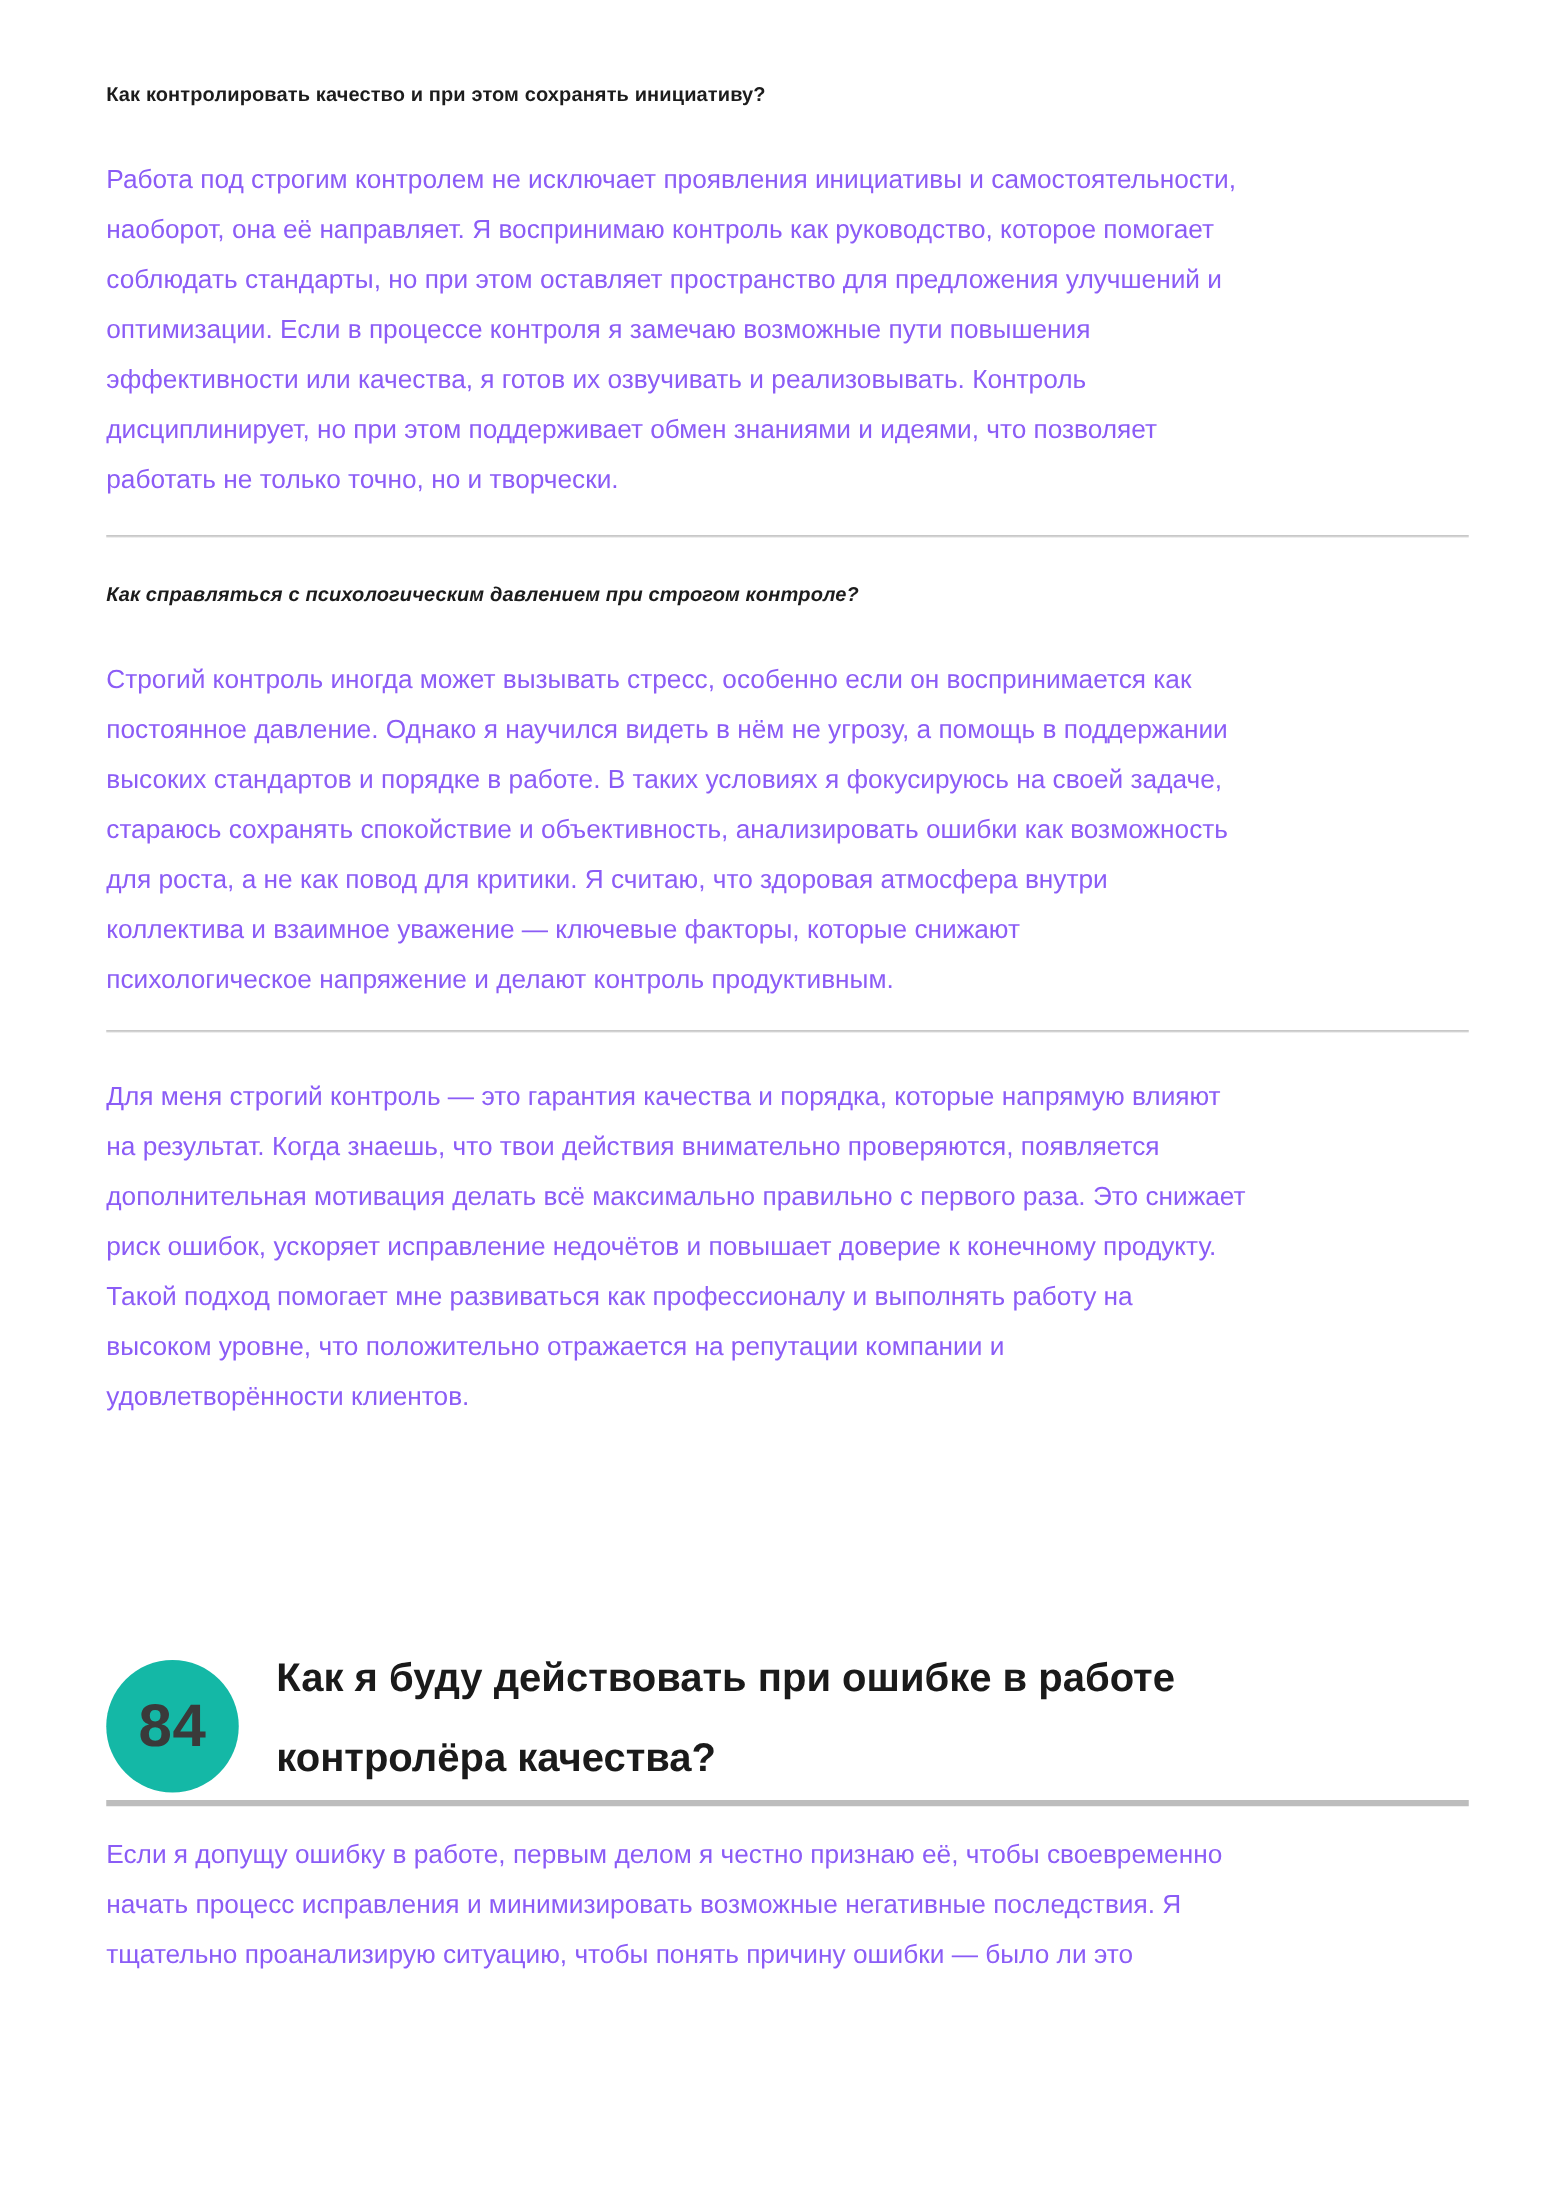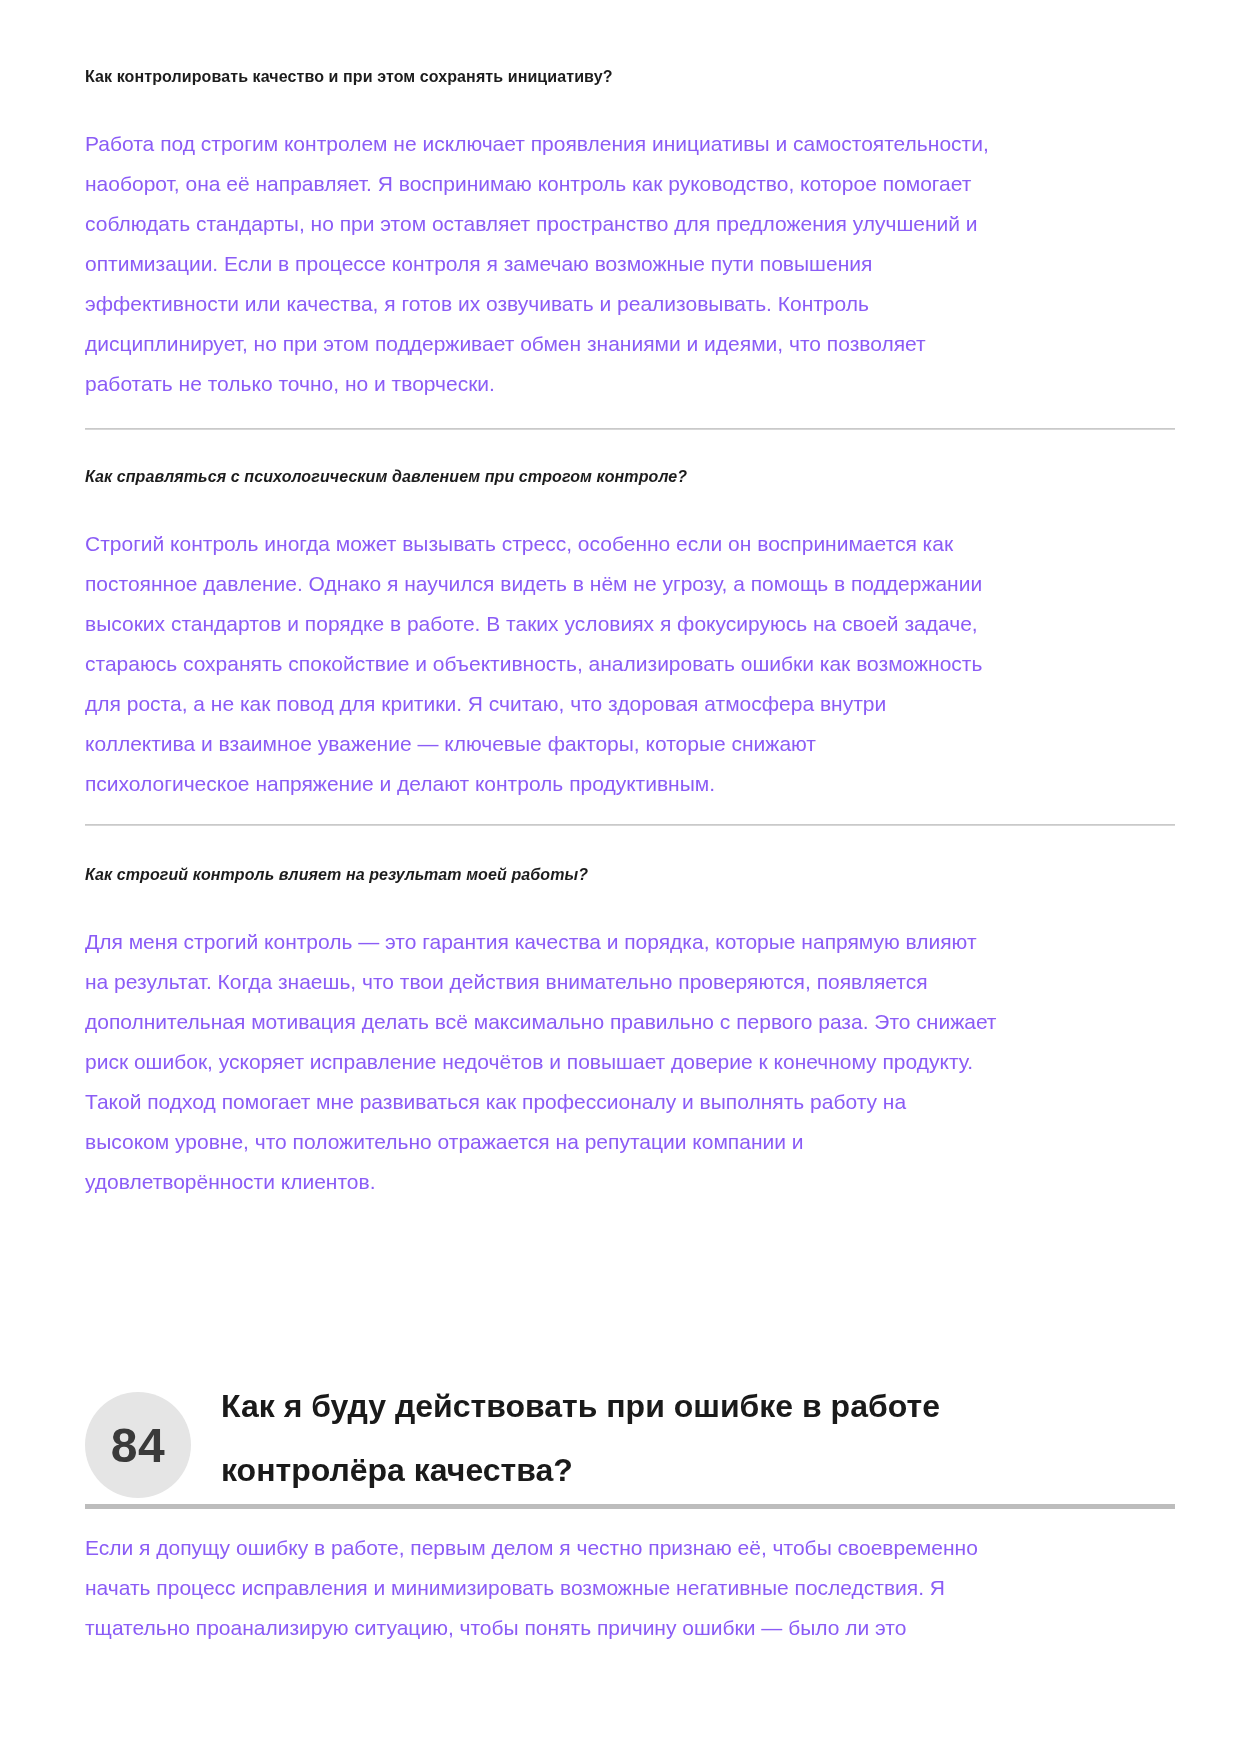--- a/index.html
+++ b/index.html
@@ -55,21 +55,21 @@
     margin-top: 172px;
     display: flex;
     align-items: flex-start;
   }
   .number-badge {
     flex: 0 0 auto;
     width: 106px;
     height: 106px;
     margin-top: 18px;
     border-radius: 50%;
-    background: #e5e5e5;
+    background: #14b8a6;
     display: flex;
     align-items: center;
     justify-content: center;
   }
   .number-badge span {
     font-size: 48px;
     font-weight: 700;
     color: #3a3a3a;
     letter-spacing: 0.5px;
   }
@@ -116,21 +116,20 @@
 высоких стандартов и порядке в работе. В таких условиях я фокусируюсь на своей задаче,
 стараюсь сохранять спокойствие и объективность, анализировать ошибки как возможность
 для роста, а не как повод для критики. Я считаю, что здоровая атмосфера внутри
 коллектива и взаимное уважение — ключевые факторы, которые снижают
 психологическое напряжение и делают контроль продуктивным.</p>
     </section>
 
     <hr class="divider-thin" id="divider-2">
 
     <section class="qa-section" id="qa-2">
-      <h3 class="question-heading">Как строгий контроль влияет на результат моей работы?</h3>
       <p class="answer-paragraph">Для меня строгий контроль — это гарантия качества и порядка, которые напрямую влияют
 на результат. Когда знаешь, что твои действия внимательно проверяются, появляется
 дополнительная мотивация делать всё максимально правильно с первого раза. Это снижает
 риск ошибок, ускоряет исправление недочётов и повышает доверие к конечному продукту.
 Такой подход помогает мне развиваться как профессионалу и выполнять работу на
 высоком уровне, что положительно отражается на репутации компании и
 удовлетворённости клиентов.</p>
     </section>
 
     <div class="numbered-question">

